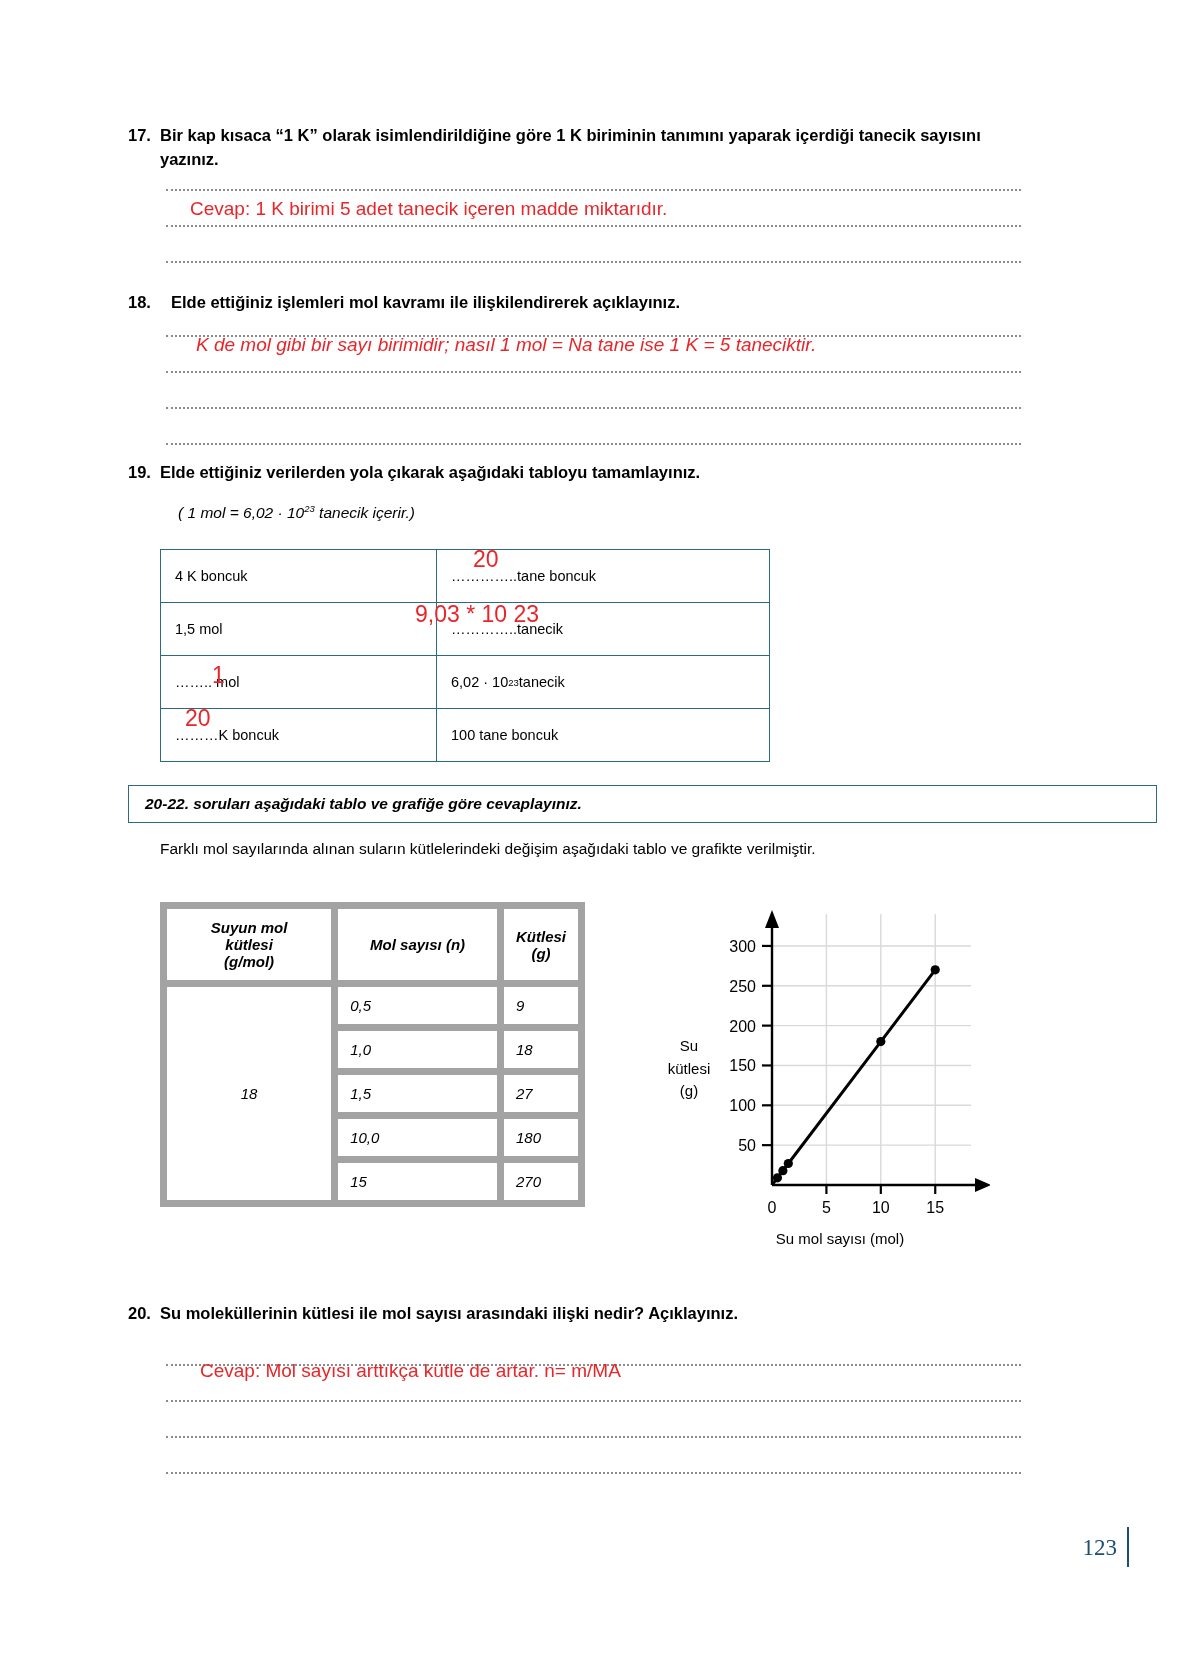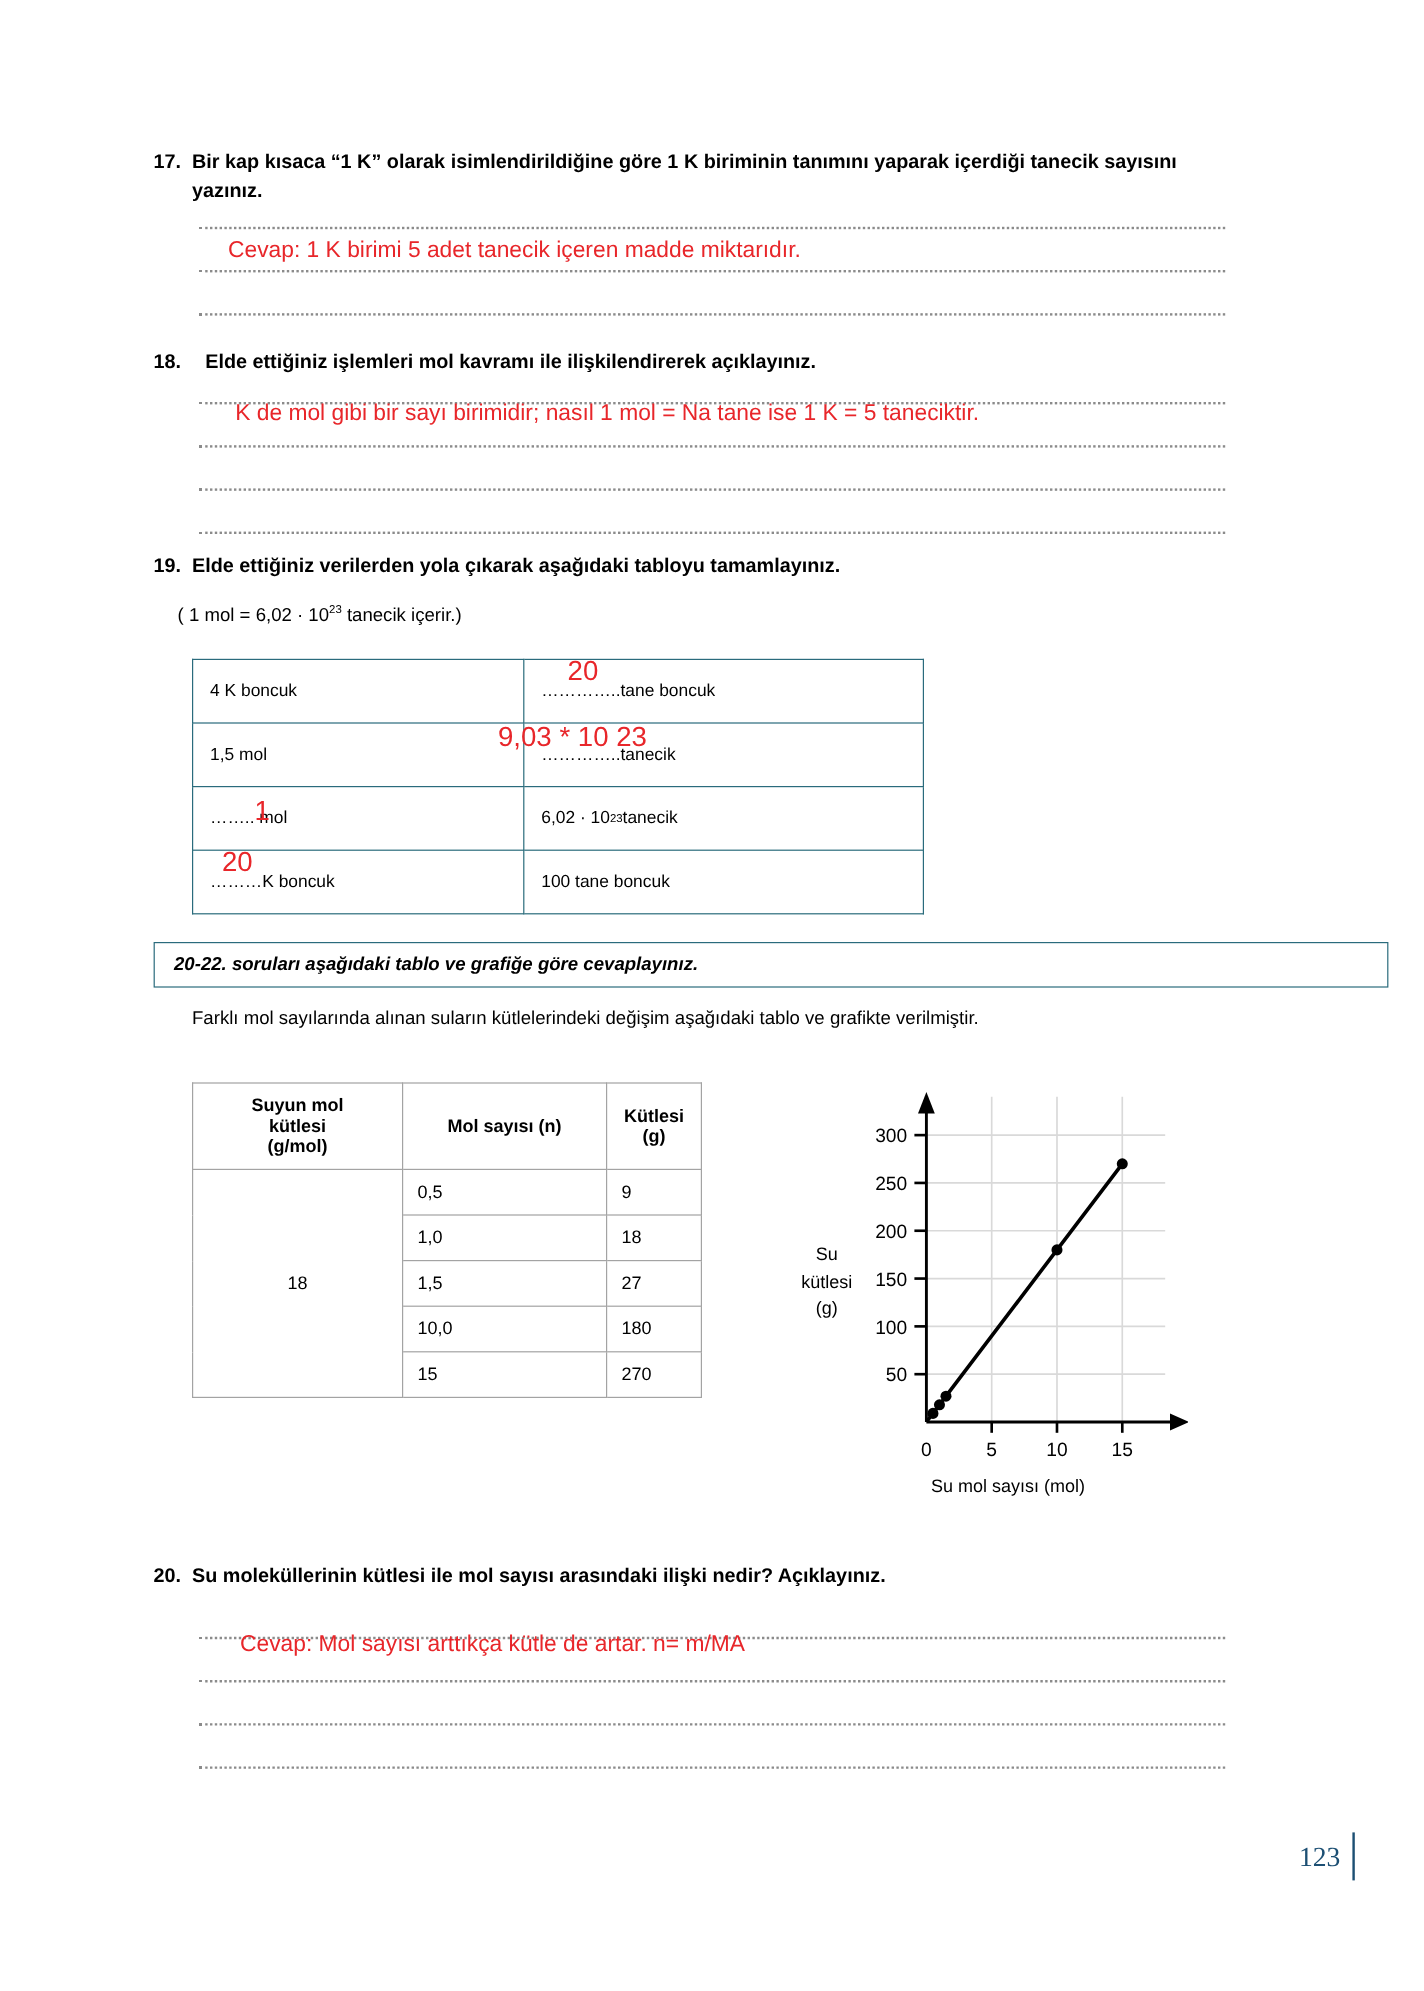--- a/index.html
+++ b/index.html
@@ -131,24 +131,25 @@
     font-size: 15.5px;
   }
 
   
   .tbl20 {
     position: absolute;
     border-collapse: collapse;
     font-size: 15px;
   }
   .tbl20 td, .tbl20 th {
-    border: 1px solid #a3a3a3;
+    border: 7px solid #a3a3a3;
     padding: 10px 12px;
     text-align: left;
     vertical-align: middle;
+    font-style: italic;
   }
   .tbl20 th {
     text-align: center;
     font-weight: bold;
     font-size: 15px;
   }
   .tbl20 .vcenter {
     text-align: center;
     vertical-align: middle;
   }
@@ -221,27 +222,27 @@
     <div class="line-slot">
         <div class="dotline"></div>
       </div>
     <div class="line-slot">
         <div class="dotline"></div>
       </div>
     <div class="line-slot">
         <div class="dotline"></div>
       </div>
   </div>
-  <div class="handwrite" style="left:196px; top:334px;">K de mol gibi bir sayı birimidir; nasıl 1 mol = Na tane ise 1 K = 5 taneciktir.</div>
+  <div class="handwrite" style="left:196px; top:334px;font-style:italic;">K de mol gibi bir sayı birimidir; nasıl 1 mol = Na tane ise 1 K = 5 taneciktir.</div>
 
   <div class="q" style="left:128px; top:461px; width:880px;">
     <span class="q-num">19.</span>
     <span class="q-text">Elde ettiğiniz verilerden yola çıkarak aşağıdaki tabloyu tamamlayınız.</span>
   </div>
-  <div class="para" style="left:148px; top:503px; font-weight:normal;">
+  <div class="para" style="left:178px; top:503px; font-weight:normal;font-style:italic;">
     <span>( 1 mol = 6,02 · 10</span><span class="sup">23</span><span> tanecik içerir.)</span>
   </div>
 
   <table class="tbl19" style="left:160px; top:549px; width:610px;">
     <tbody>
         <tr>
       <td style="width:275px;">
         <div class="cell-inner">4 K boncuk</div>
       </td>
       <td>

